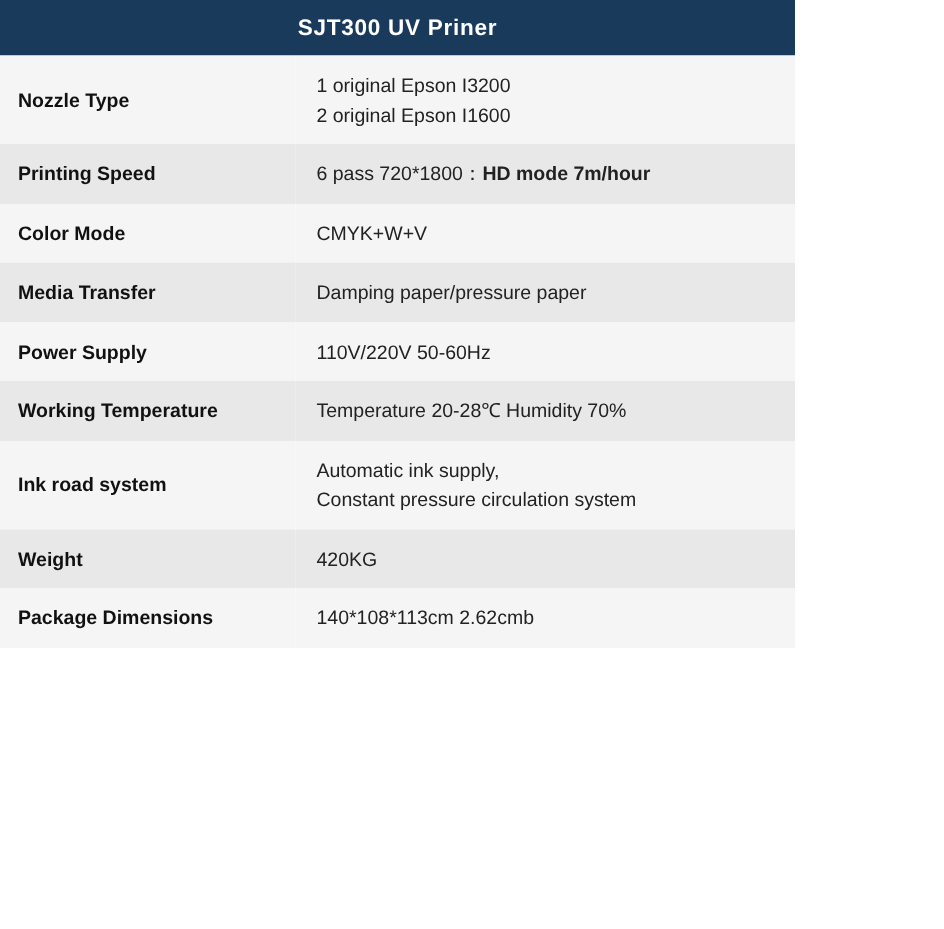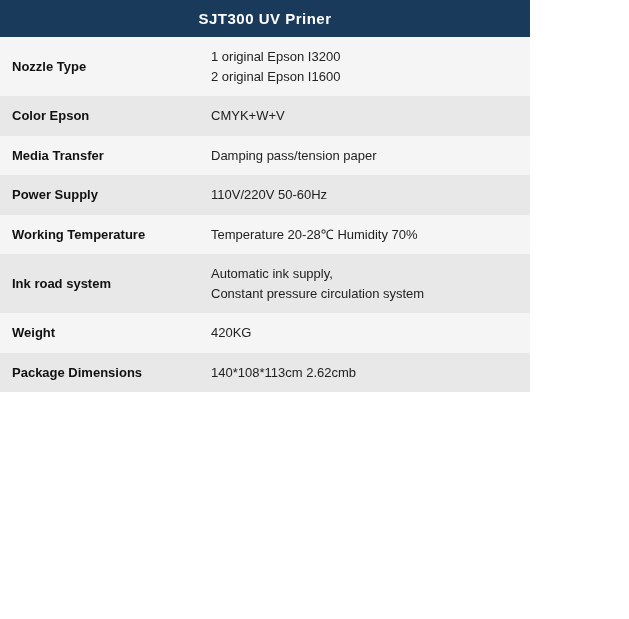--- a/index.html
+++ b/index.html
@@ -57,26 +57,30 @@
 
 <div class="table-container">
   <div class="title-row">SJT300 UV Priner</div>
   <table class="spec-table">
     <tbody id="table-body">
     <tr>
           <td class="label">Nozzle Type</td>
           <td class="value">1 original Epson I3200<br>2 original Epson I1600</td>
         </tr>
         <tr>
-          <td class="label">Color Epson</td>
+          <td class="label">Printing Speed</td>
+          <td class="value"><span>6 pass 720*1800：</span><span class="bold-inline">HD mode 7m/hour</span></td>
+        </tr>
+        <tr>
+          <td class="label">Color Mode</td>
           <td class="value">CMYK+W+V</td>
         </tr>
         <tr>
           <td class="label">Media Transfer</td>
-          <td class="value">Damping pass/tension paper</td>
+          <td class="value">Damping paper/pressure paper</td>
         </tr>
         <tr>
           <td class="label">Power Supply</td>
           <td class="value">110V/220V 50-60Hz</td>
         </tr>
         <tr>
           <td class="label">Working Temperature</td>
           <td class="value">Temperature 20-28℃ Humidity 70%</td>
         </tr>
         <tr>

